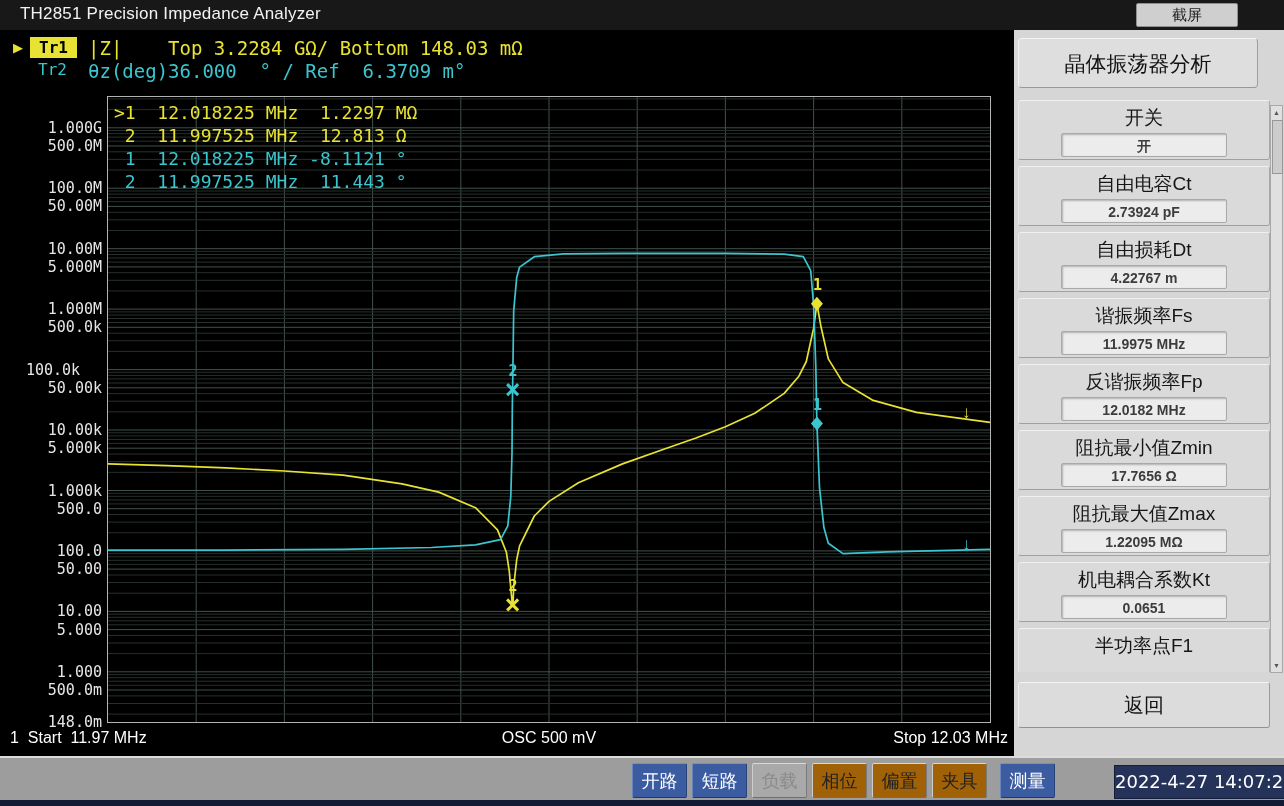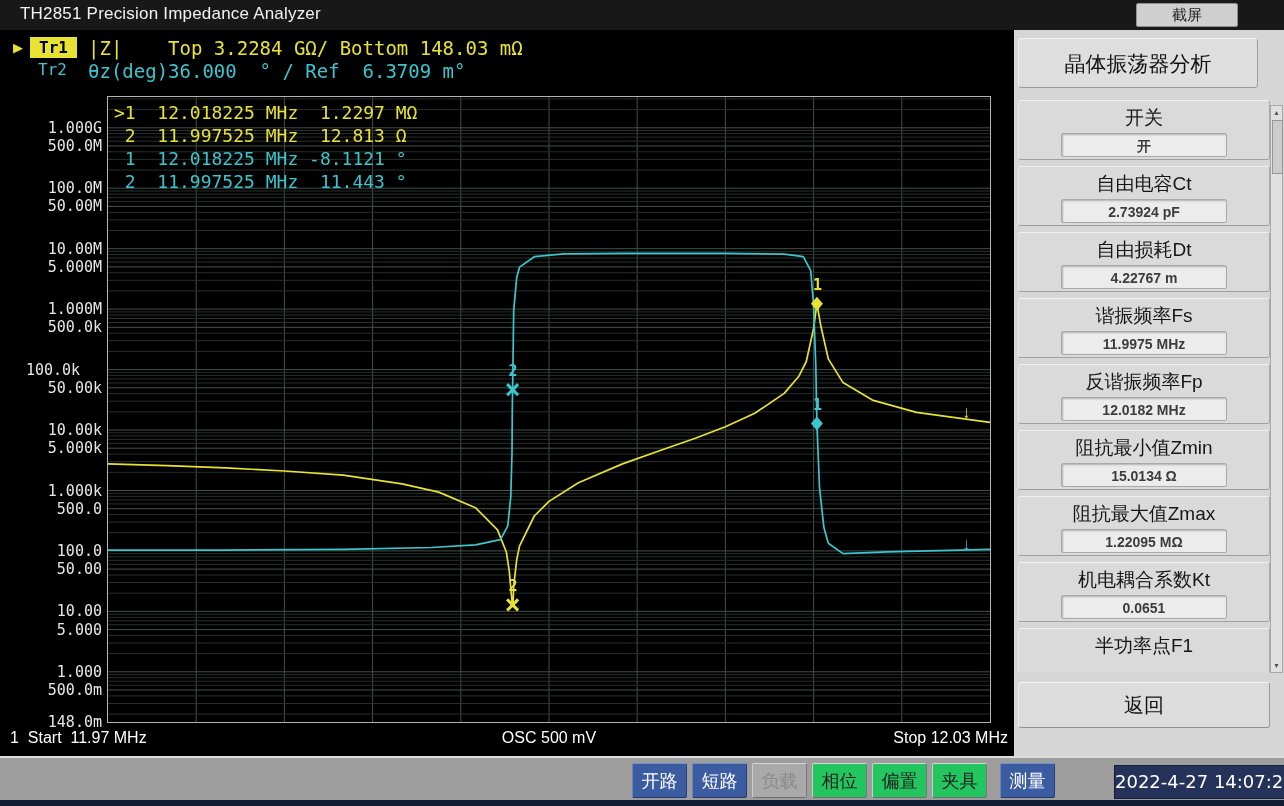--- a/index.html
+++ b/index.html
@@ -60,21 +60,21 @@
   .sb-up,.sb-down{position:absolute;left:0;width:11px;height:13px;font-size:7px;color:#555;
       text-align:center;line-height:13px;}
   .sb-up{top:0;}
   .sb-down{bottom:0;}
   .sb-thumb{position:absolute;left:1px;top:14px;width:9px;height:52px;background:#cccccc;border:1px solid #979797;}
   
   .bottom-bar{position:absolute;left:0;top:756px;width:1284px;height:50px;background:#9d9d9d;
       border-top:2px solid #dcdcdc;box-sizing:border-box;}
   #toolbar-buttons{position:absolute;left:632px;top:5px;display:flex;gap:5px;}
   .tb-btn{width:55px;height:35px;text-align:center;line-height:35px;font-size:18px;color:#222;
-      background:#22c55e;border-top:1px solid #d8d8d8;border-left:1px solid #cdcdcd;
+      background:#a16207;border-top:1px solid #d8d8d8;border-left:1px solid #cdcdcd;
       border-bottom:1px solid #6e6e6e;border-right:1px solid #7a7a7a;border-radius:2px;box-sizing:border-box;}
   .tb-btn.active{background:#3c5ca2;color:#fff;border-top-color:#7390c8;border-left-color:#6685bf;
       border-bottom-color:#22386a;border-right-color:#2a4178;}
   .tb-btn.disabled{color:#8b8b8b;background:#a9a9a9;}
   #toolbar-buttons .tb-btn:nth-child(7){margin-left:8px;}
   .timestamp{position:absolute;left:1114px;top:7px;width:190px;height:34px;background:#25335a;
       border:1px solid #141e38;color:#fff;font-size:18px;line-height:32px;
       box-sizing:border-box;font-family:"DejaVu Sans","Liberation Sans",sans-serif;}
   .bottom-strip{position:absolute;left:0;top:800px;width:1284px;height:6px;background:#131a33;}
 </style>
@@ -266,21 +266,21 @@
         <div class="param">
           <div class="param-label">谐振频率Fs</div>
           <div class="param-value">11.9975 MHz</div>
         </div>
         <div class="param">
           <div class="param-label">反谐振频率Fp</div>
           <div class="param-value">12.0182 MHz</div>
         </div>
         <div class="param">
           <div class="param-label">阻抗最小值Zmin</div>
-          <div class="param-value">15.0134 Ω</div>
+          <div class="param-value">17.7656 Ω</div>
         </div>
         <div class="param">
           <div class="param-label">阻抗最大值Zmax</div>
           <div class="param-value">1.22095 MΩ</div>
         </div>
         <div class="param">
           <div class="param-label">机电耦合系数Kt</div>
           <div class="param-value">0.0651</div>
         </div>
         <div class="param">

